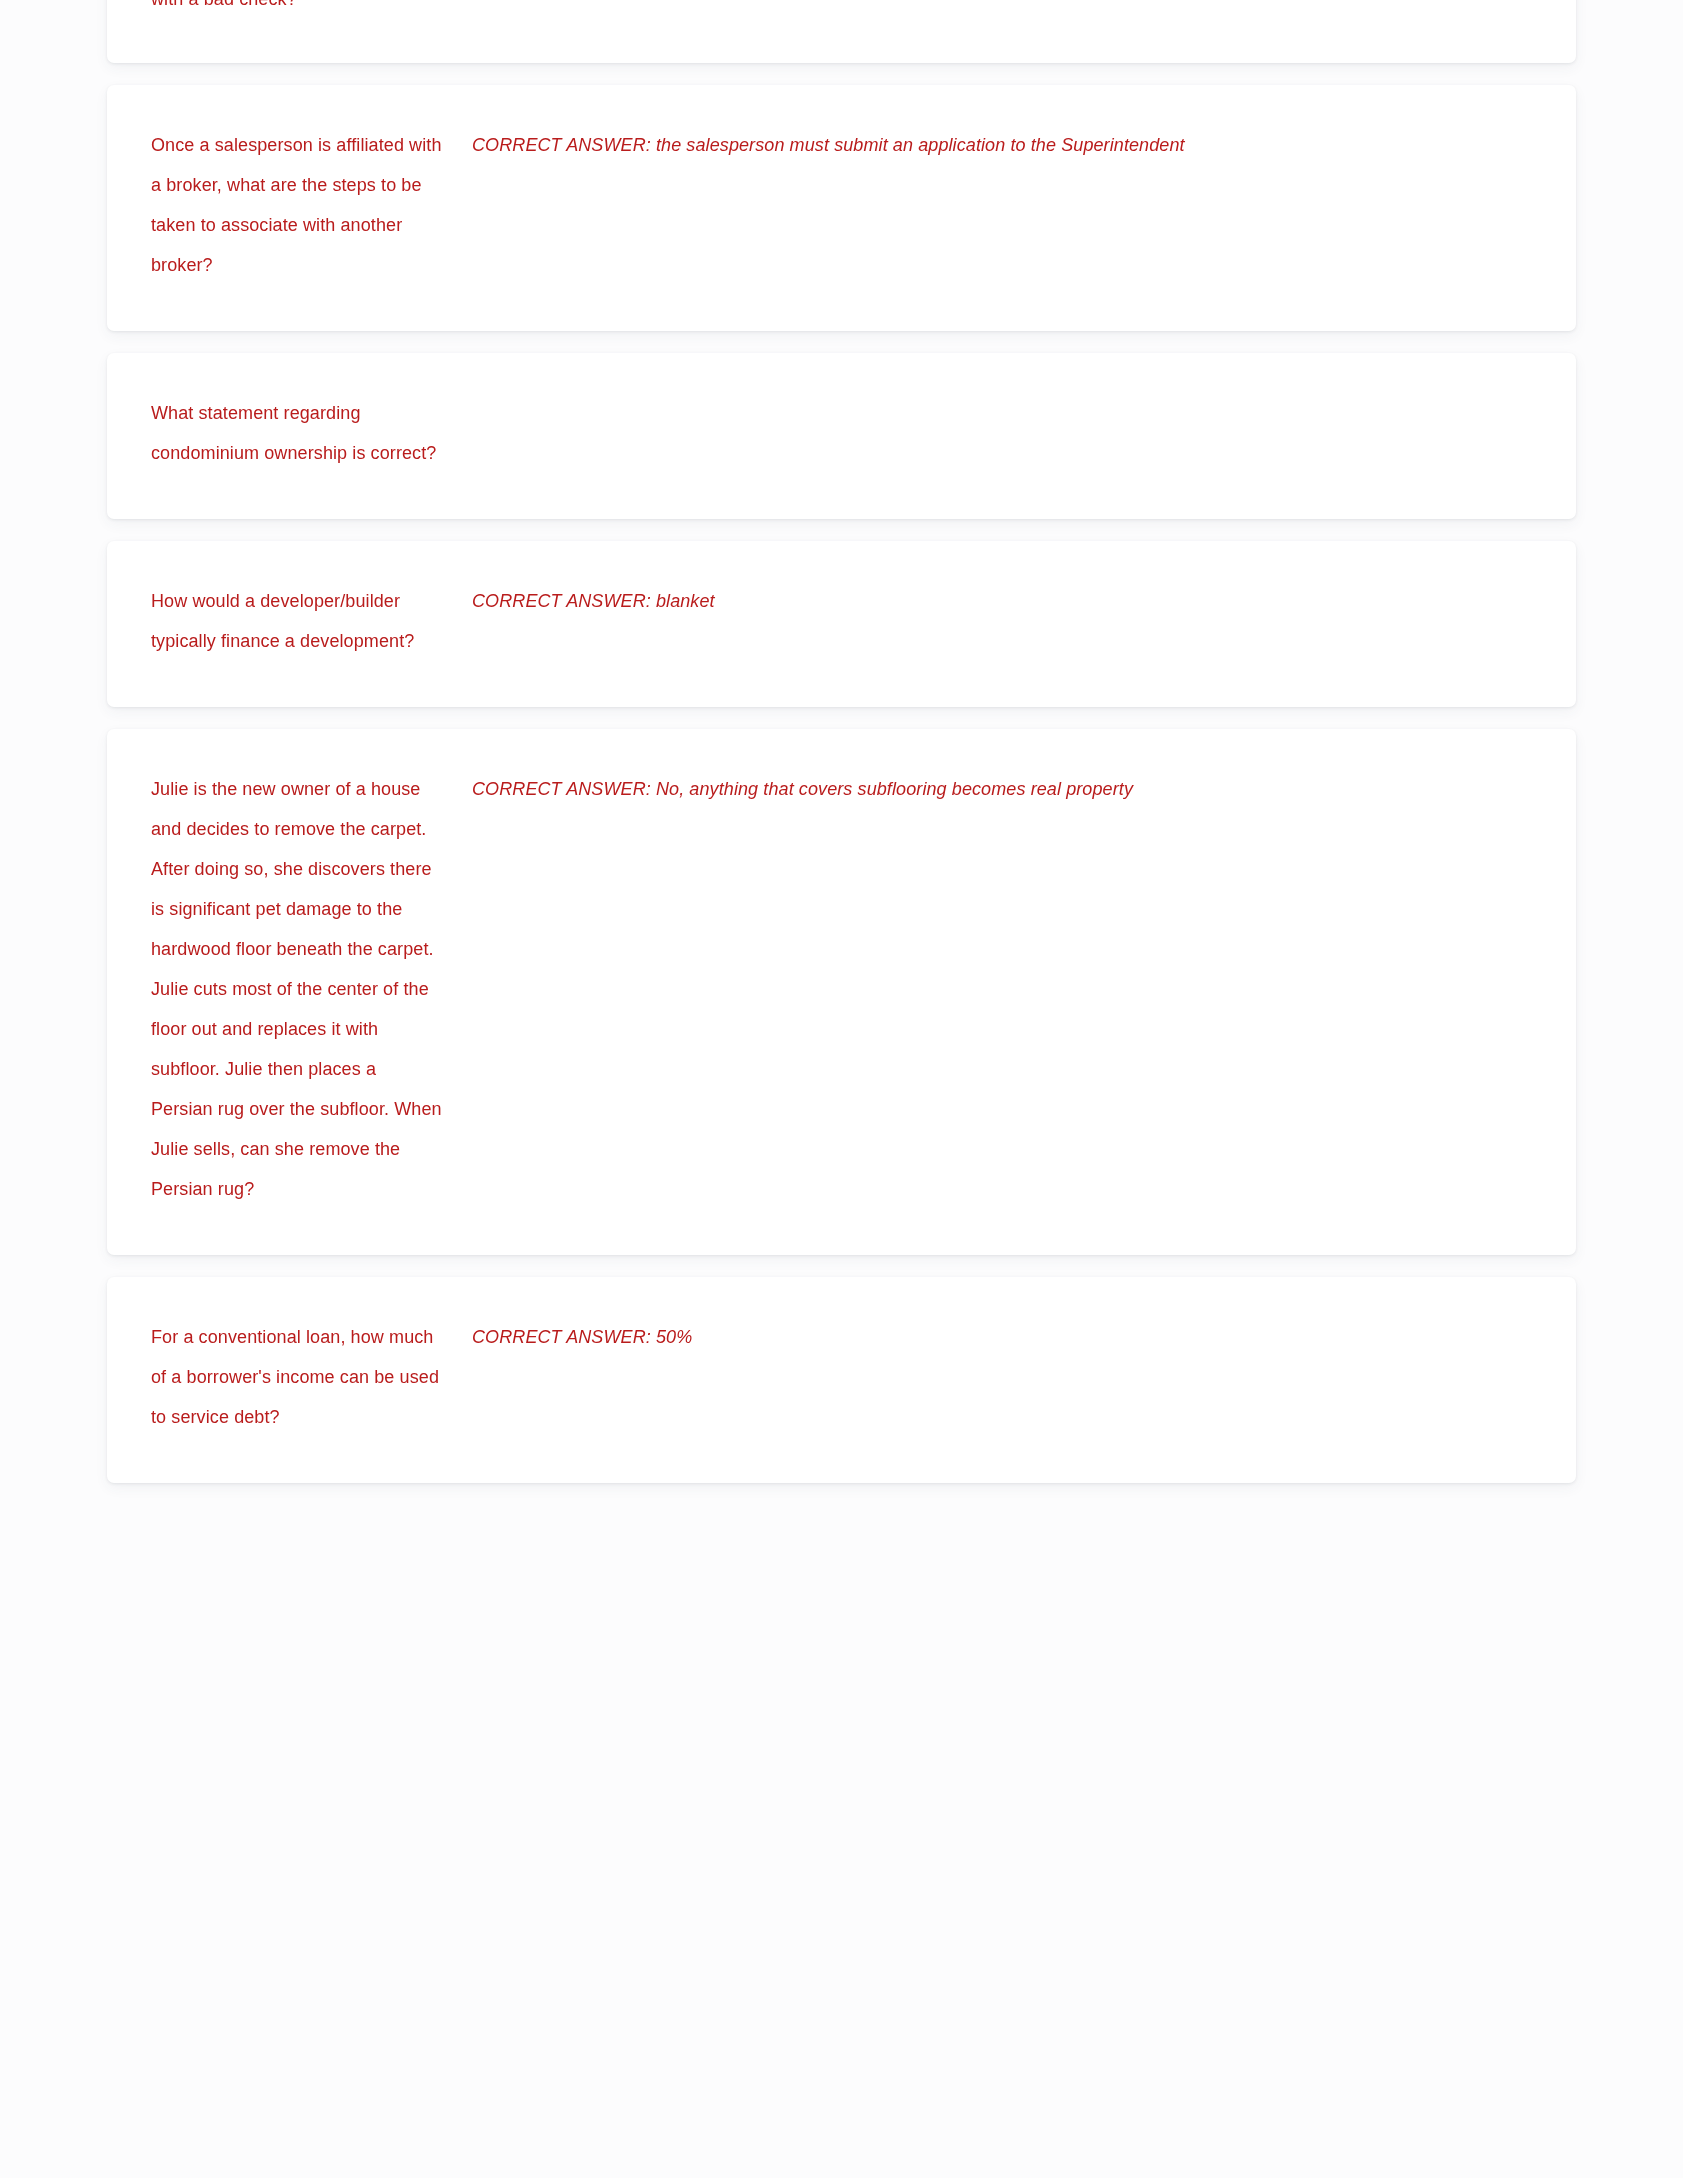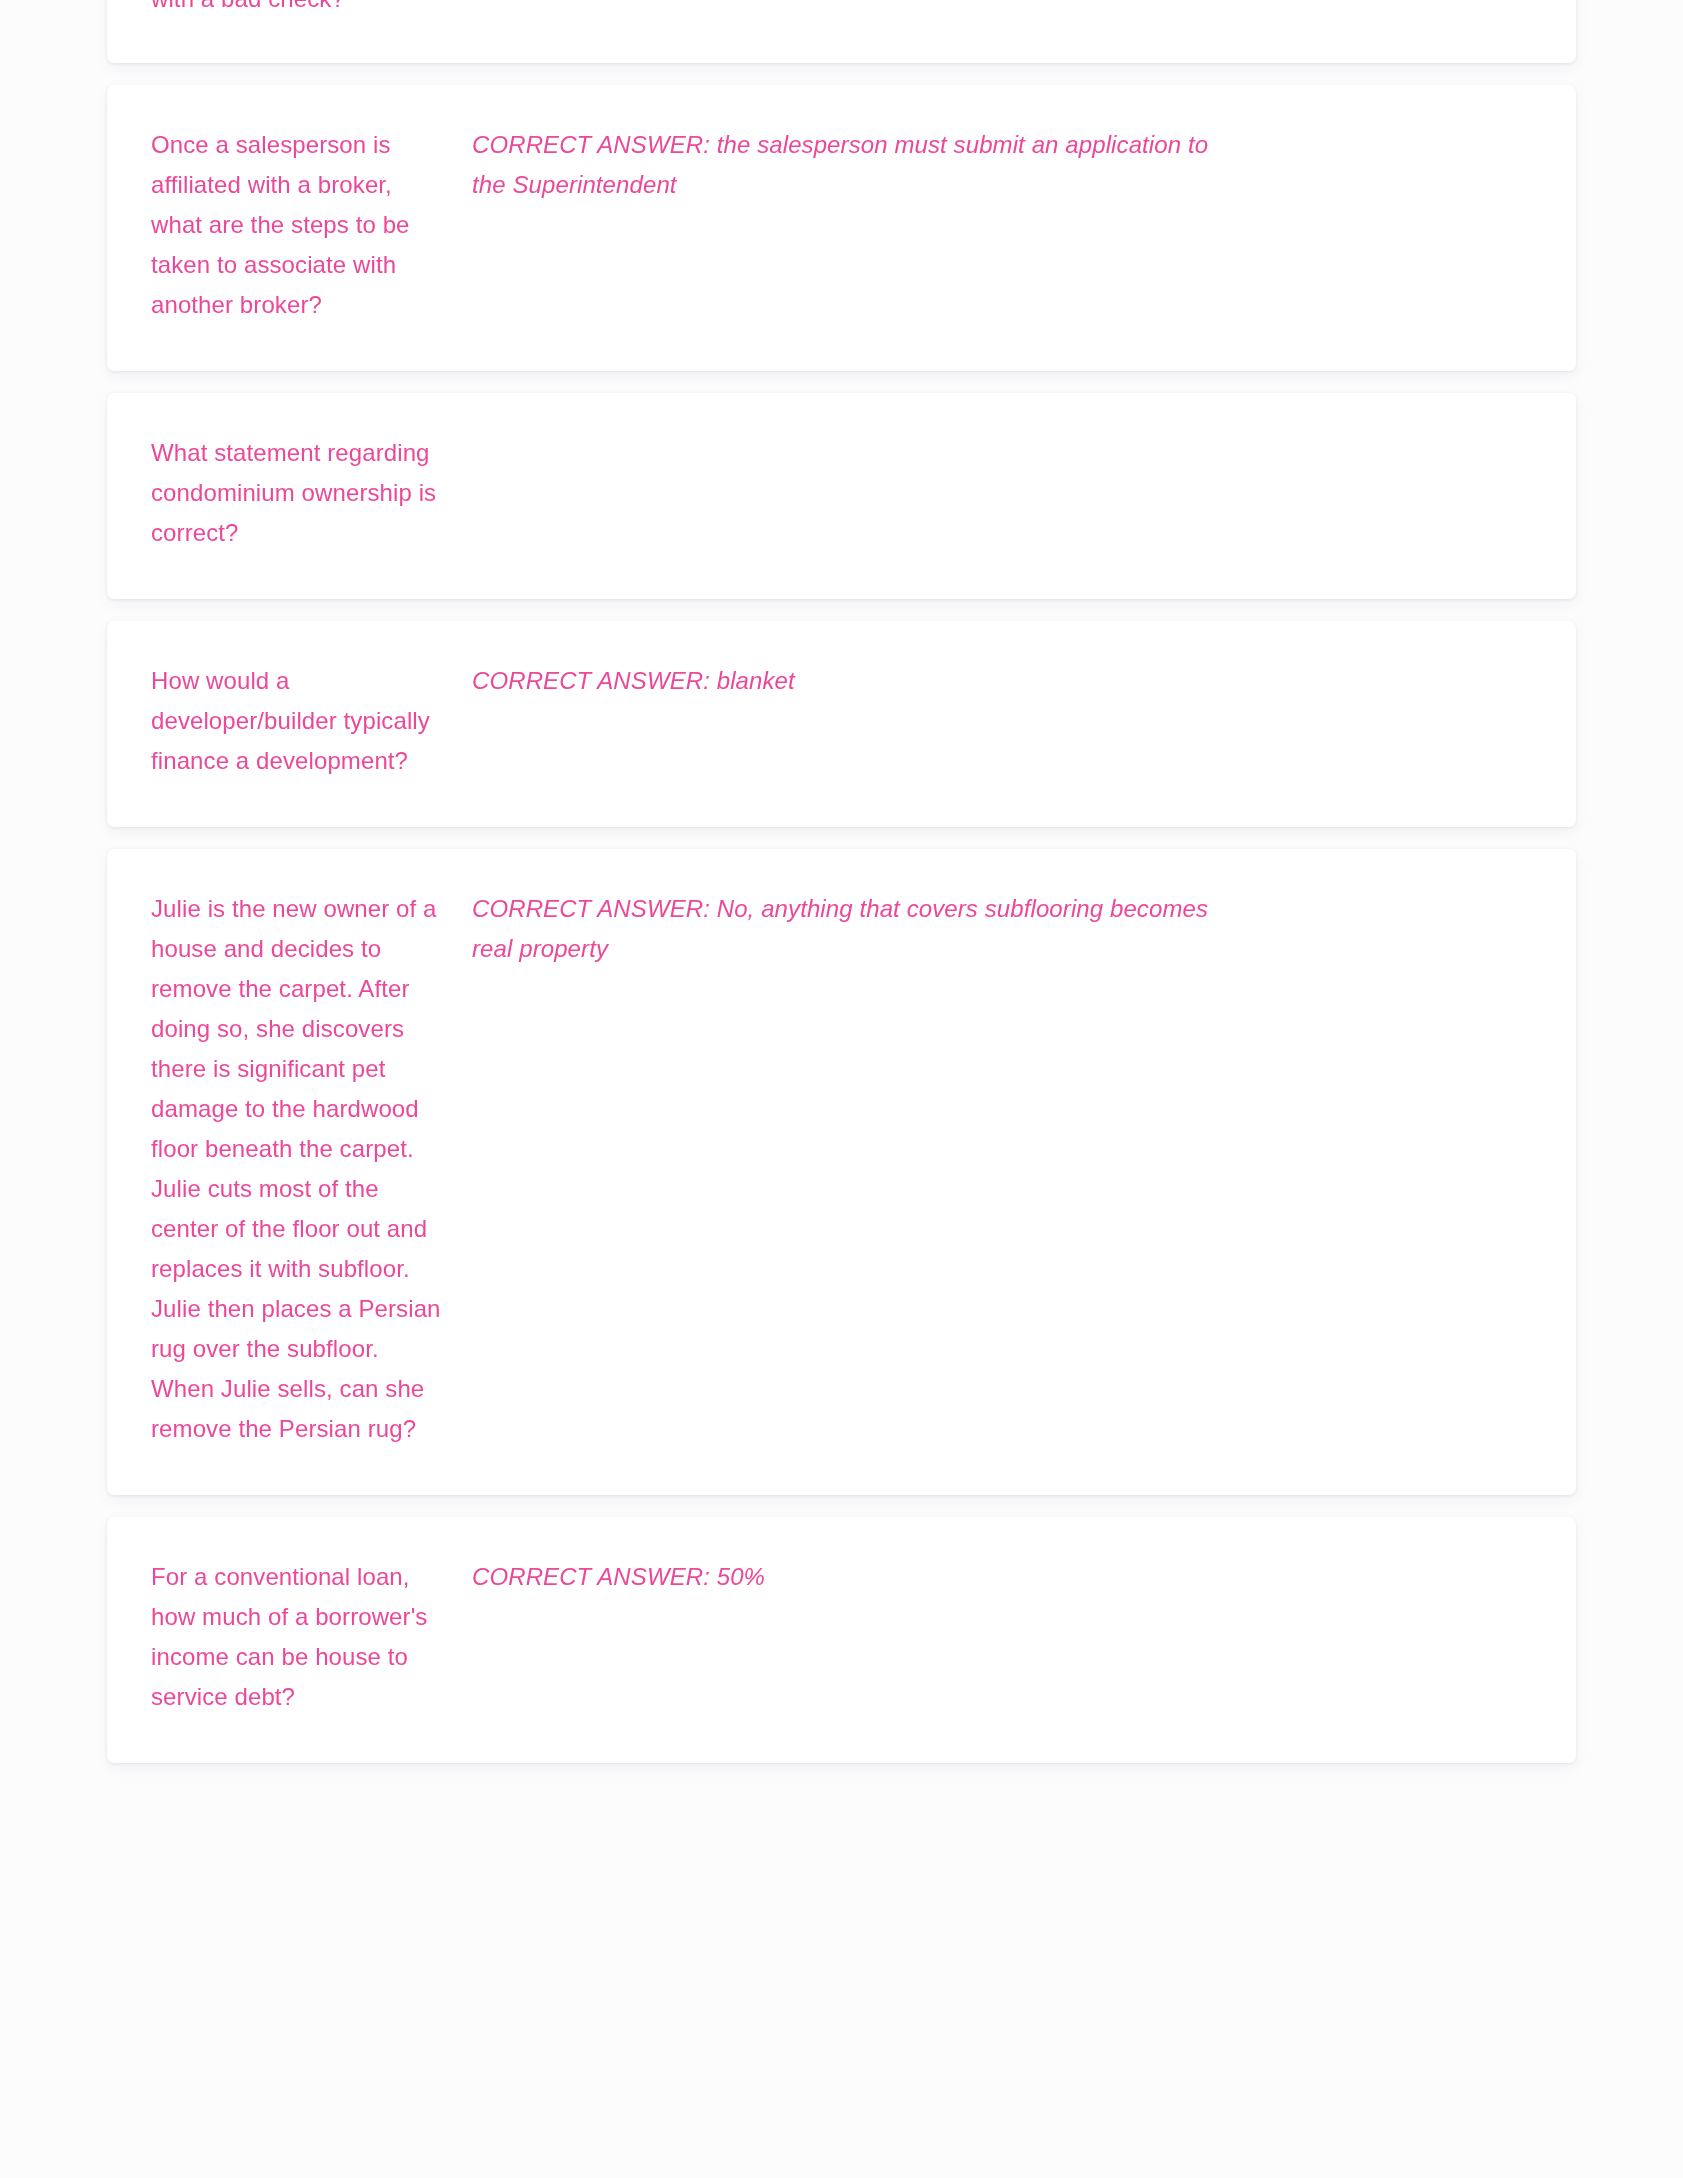--- a/index.html
+++ b/index.html
@@ -58,23 +58,23 @@
     box-sizing: border-box;
   }
 
   .col-answer {
     flex: 1 1 auto;
     padding-left: 6px;
     box-sizing: border-box;
   }
 
   .q-text, .a-text {
-    font-size: 24px;
+    font-size: 18px;
     line-height: 40px;
-    color: #ec4899;
+    color: #b91c1c;
     letter-spacing: 0.1px;
     white-space: pre-wrap;
     word-break: break-word;
   }
 
   .a-text {
     max-width: 752px;
     font-style: italic;
   }
 </style>
@@ -122,21 +122,21 @@
       <div class="col-question">
         <div class="q-text">Julie is the new owner of a house and decides to remove the carpet. After doing so, she discovers there is significant pet damage to the hardwood floor beneath the carpet. Julie cuts most of the center of the floor out and replaces it with subfloor. Julie then places a Persian rug over the subfloor. When Julie sells, can she remove the Persian rug?</div>
       </div>
       <div class="col-answer">
         <div class="a-text">CORRECT ANSWER: No, anything that covers subflooring becomes real property</div>
       </div>
     </div>
 
     <div class="card">
       <div class="col-question">
-        <div class="q-text">For a conventional loan, how much of a borrower's income can be house to service debt?</div>
+        <div class="q-text">For a conventional loan, how much of a borrower's income can be used to service debt?</div>
       </div>
       <div class="col-answer">
         <div class="a-text">CORRECT ANSWER: 50%</div>
       </div>
     </div>
 
   </div>
 </div>
 
 

